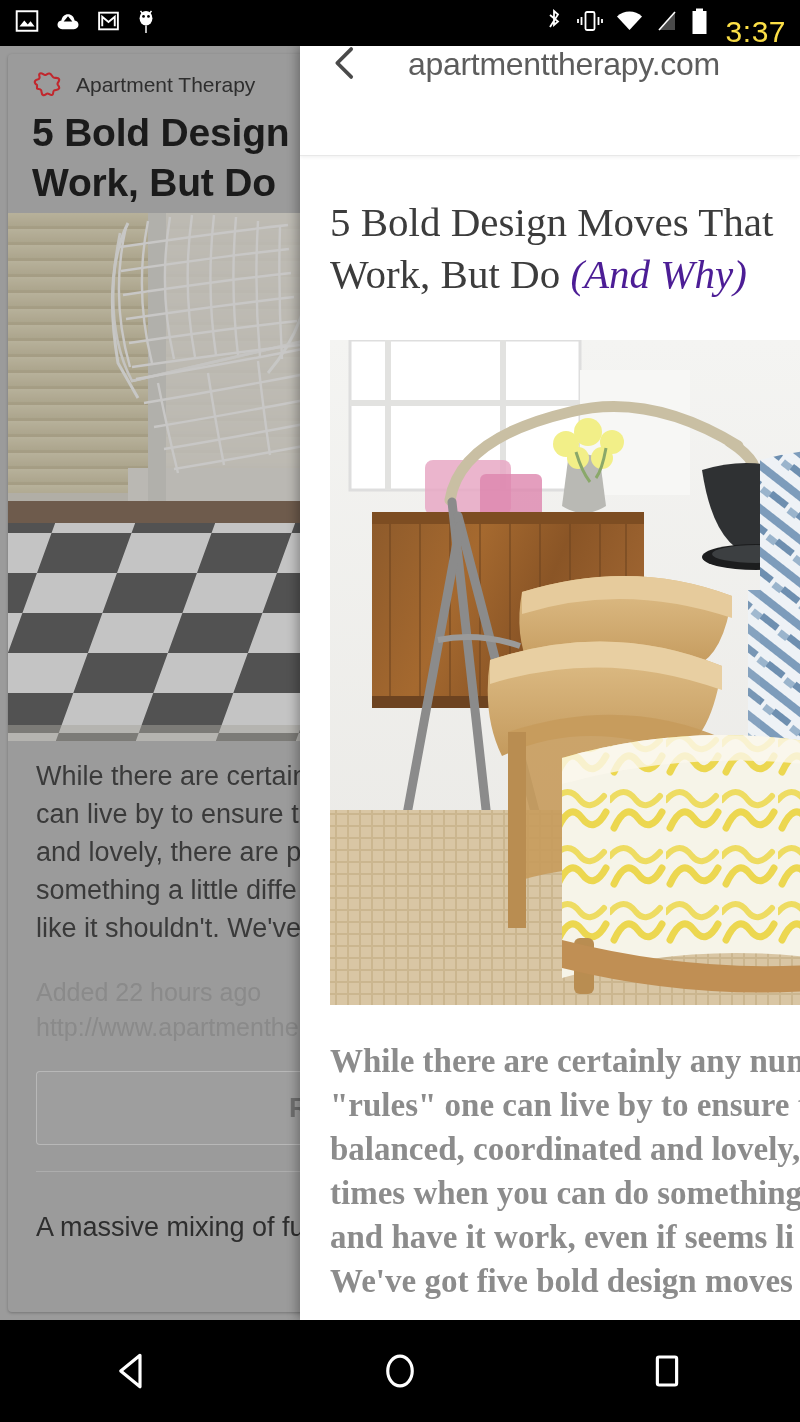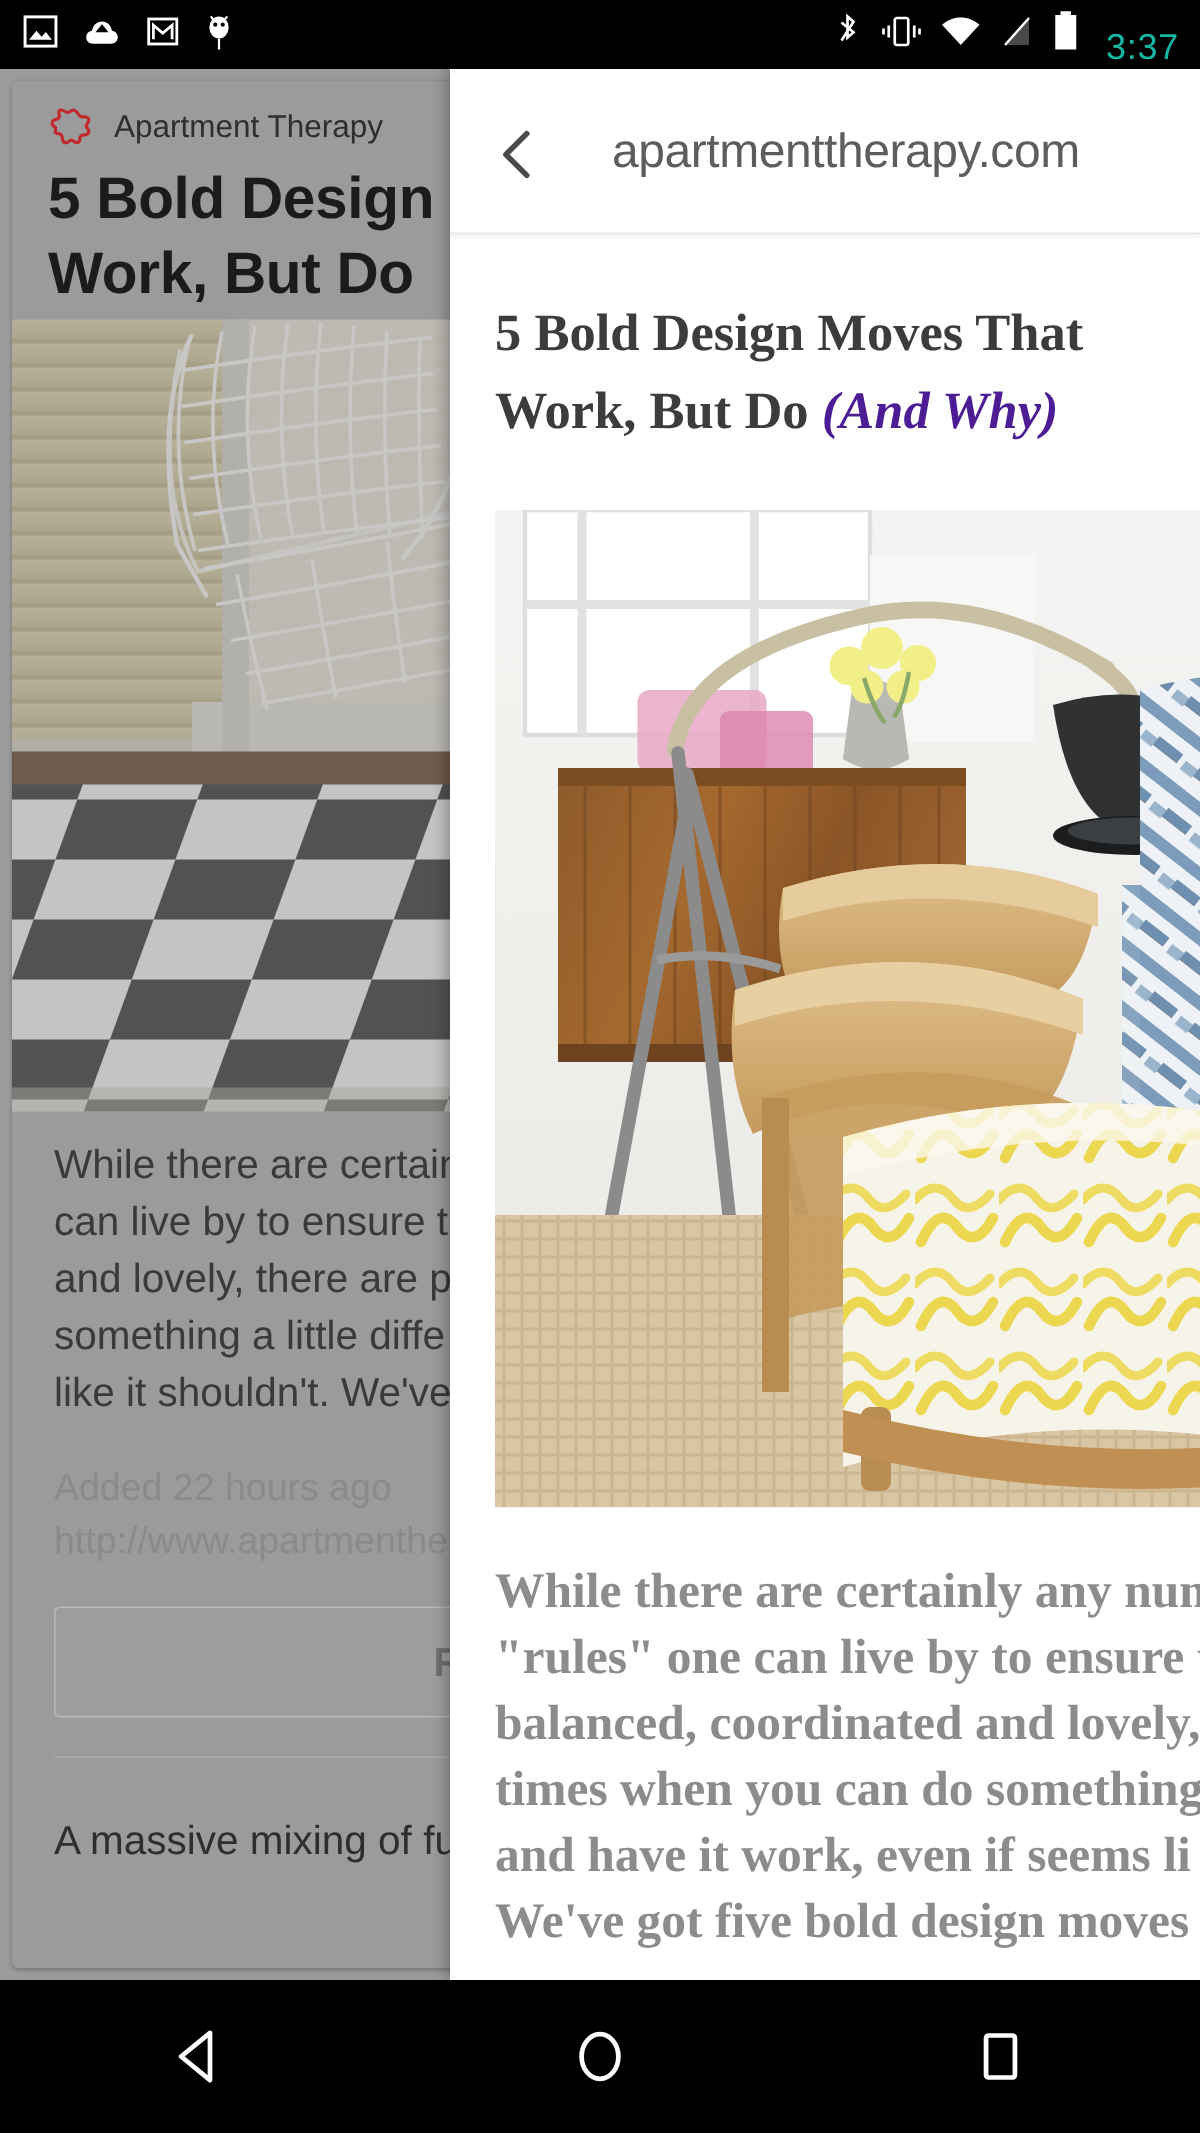--- a/index.html
+++ b/index.html
@@ -14,21 +14,21 @@
   
   .statusbar {
     position:absolute; left:0; top:0; width:800px; height:46px;
     background:#000; display:flex; align-items:center;
     padding:0 14px;
   }
   .sb-left { display:flex; align-items:center; gap:14px; }
   .sb-right { margin-left:auto; display:flex; align-items:center; gap:12px; }
   .sb-icon { display:block; }
   .sb-time {
-    color:#14b8a6; font-size:24px; font-weight:400; letter-spacing:0.5px;
+    color:#fde047; font-size:30px; font-weight:400; letter-spacing:0.5px;
     margin-left:6px; font-family:"Liberation Sans", sans-serif;margin-top:18px;
   }
 
   
   .bg-layer {
     position:absolute; left:0; top:46px; width:800px; height:1274px;
     background:#9b9b9b; overflow:hidden;
   }
   .card {
     position:absolute; left:8px; top:8px; width:720px; height:1258px;
@@ -73,34 +73,34 @@
   .next-item-text { font-size:27px; color:#2e2e2e; line-height:36px; }
   .heart-icon { position:absolute; right:42px; top:1215px; }
 
   
   .overlay {
     position:absolute; left:300px; top:46px; width:500px; height:1274px;
     background:#fff; overflow:hidden;
     box-shadow:-3px 0 10px rgba(0,0,0,.30);
   }
   .ov-header {
-    height:110px; background:#fff; display:flex; align-items:center;
+    height:110px; background:#fff; display:flex; align-items:flex-start;
     padding:0 0 0 30px; border-bottom:1px solid #e8e8e8;
     box-shadow:0 1px 4px rgba(0,0,0,.07);
   }
   .back-chevron { width:30px; height:30px; flex:0 0 auto; }
   .ov-url {
     margin-left:48px; font-size:32px; color:#5d5d5d; letter-spacing:-0.3px;
     white-space:nowrap;
   }
   .ov-scroll { padding:40px 0 0 0; }
   .article-title {
     font-family:"Liberation Serif", serif;
-    font-size:35px; line-height:52px; color:#3c3c3c;
-    padding:0 16px 0 30px; white-space:nowrap;font-weight:bold;
+    font-size:41px; line-height:52px; color:#3c3c3c;
+    padding:0 16px 0 30px; white-space:nowrap;
   }
   .article-title .paren { font-style:italic; color:#4c1d95; }
   .hero {
     margin-top:40px; margin-left:30px; width:600px; height:665px; overflow:hidden;
   }
   .article-body {
     margin-top:34px; padding:0 0 0 30px;
     font-family:"Liberation Serif", serif;
     font-weight:bold; font-size:33px; line-height:44px; color:#8c8c8c;
     white-space:pre;

